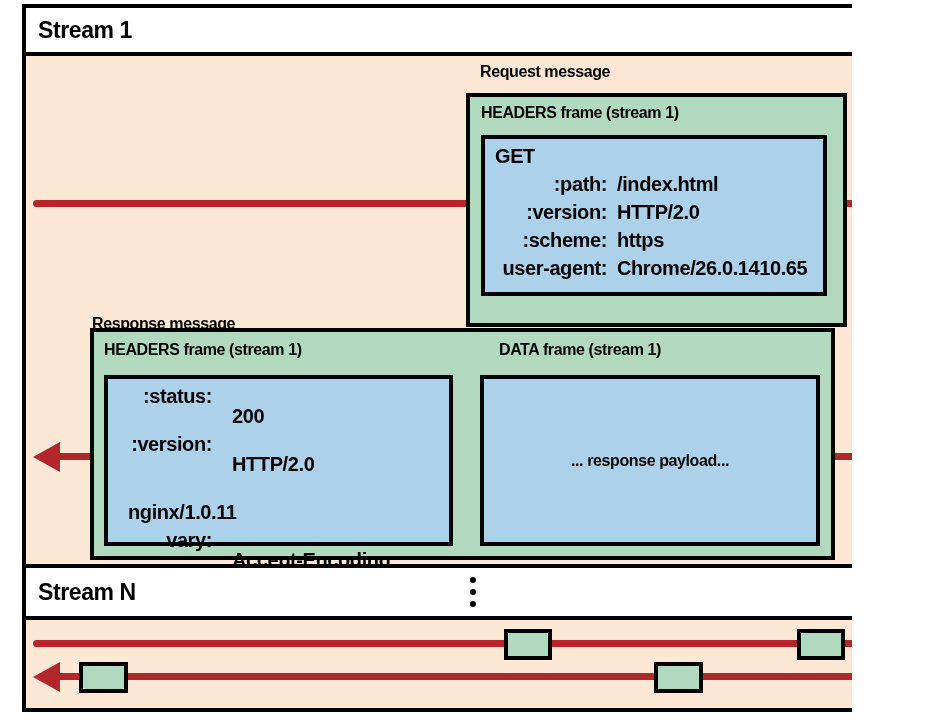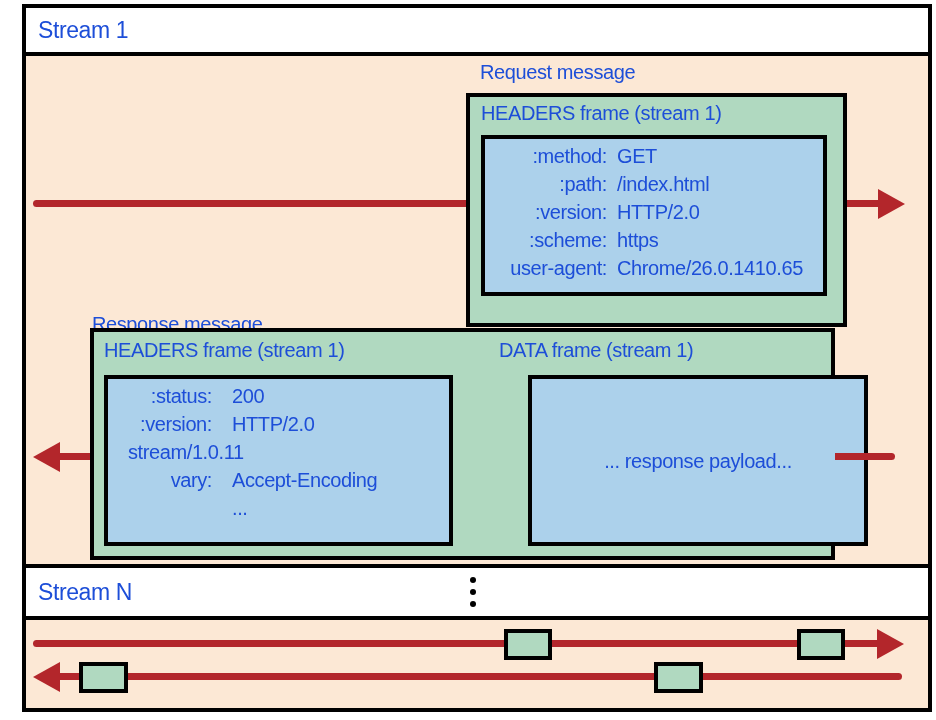--- a/index.html
+++ b/index.html
@@ -1,49 +1,49 @@
 <!DOCTYPE html>
 <html><head>
 <meta charset="utf-8">
 <style>
   html,body{margin:0;padding:0;background:#ffffff;}
   .canvas{
-    position:relative;width:936px;height:720px;background:#ffffff;overflow:hidden;
-    font-family:"Liberation Sans", sans-serif;font-weight:400;color:#1d4ed8;
+    position:relative;width:852px;height:720px;background:#ffffff;overflow:hidden;
+    font-family:"Liberation Sans", sans-serif;font-weight:700;color:#000000;
     letter-spacing:-0.4px;
   }
   .abs{position:absolute;box-sizing:border-box;}
   .bordered{border:4px solid #000;}
   .white-box{background:#ffffff;}
   .peach-box{background:#fce8d5;}
   .green-box{background:#b0d9c0;}
   .blue-box{background:#acd1eb;}
   .chip{background:#b0d9c0;border:4px solid #000;}
   .lane-label{font-size:23px;padding-left:12px;}
   .lane-label span{display:block;line-height:44px;}
   .lane-label.tall span{line-height:48px;}
-  .t20{font-size:20px;line-height:24px;white-space:nowrap;}
+  .t20{font-size:16px;line-height:24px;white-space:nowrap;}
   .hline{position:absolute;height:7px;background:#b3262b;}
   .cap-l{border-radius:4px 0 0 4px;}
   .cap-r{border-radius:0 4px 4px 0;}
   .ah-r{position:absolute;width:0;height:0;
     border-top:15px solid transparent;border-bottom:15px solid transparent;
     border-left:27px solid #b3262b;}
   .ah-l{position:absolute;width:0;height:0;
     border-top:15px solid transparent;border-bottom:15px solid transparent;
     border-right:27px solid #b3262b;}
   .kv{position:absolute;font-size:20px;line-height:28px;}
   .kv-row{display:flex;}
   .kv-key{text-align:right;white-space:nowrap;}
   .kv-val{white-space:nowrap;}
   .kv-req .kv-key{width:122px;}
   .kv-req .kv-val{padding-left:10px;}
   .kv-resp .kv-key{width:104px;text-align:right;}
-  .kv-resp .kv-val{padding-left:20px;}
-  .payload-box{display:flex;align-items:center;justify-content:center;margin-left:48px;}
+  .kv-resp .kv-val{padding-left:20px;margin-top:20px;}
+  .payload-box{display:flex;align-items:center;justify-content:center;}
   .vdots{position:absolute;display:flex;flex-direction:column;gap:6px;}
   .vdots i{width:6px;height:6px;background:#000;border-radius:50%;}
 </style>
 </head>
 <body>
 
 <div class="canvas">
 
   <div class="abs bordered white-box lane-label" style="left:22px;top:4px;width:910px;height:52px;">
     <span>Stream 1</span>
@@ -54,21 +54,20 @@
   <div class="hline cap-l" style="left:33px;top:200px;width:433px;"></div>
   <div class="hline" style="left:845px;top:200px;width:36px;"></div>
   <div class="ah-r" style="left:878px;top:189px;"></div>
 
   <div class="abs t20" style="left:480px;top:60px;">Request message</div>
   <div class="abs bordered green-box" style="left:466px;top:93px;width:381px;height:234px;"></div>
   <div class="abs t20" style="left:481px;top:101px;">HEADERS frame (stream 1)</div>
   <div class="abs bordered blue-box" style="left:481px;top:135px;width:346px;height:161px;"></div>
   <div class="kv kv-req" style="left:485px;top:142px;width:338px;">
     <div class="kv-row">
-      <span class="kv-key">:method:</span>
       <span class="kv-val">GET</span>
     </div>
     <div class="kv-row">
       <span class="kv-key">:path:</span>
       <span class="kv-val">/index.html</span>
     </div>
     <div class="kv-row">
       <span class="kv-key">:version:</span>
       <span class="kv-val">HTTP/2.0</span>
     </div>
@@ -90,21 +89,21 @@
   <div class="kv kv-resp" style="left:108px;top:382px;width:341px;">
     <div class="kv-row">
       <span class="kv-key">:status:</span>
       <span class="kv-val">200</span>
     </div>
     <div class="kv-row">
       <span class="kv-key">:version:</span>
       <span class="kv-val">HTTP/2.0</span>
     </div>
     <div class="kv-row">
-      <span class="kv-val">stream/1.0.11</span>
+      <span class="kv-val">nginx/1.0.11</span>
     </div>
     <div class="kv-row">
       <span class="kv-key">vary:</span>
       <span class="kv-val">Accept-Encoding</span>
     </div>
     <div class="kv-row">
       <span class="kv-key"></span>
       <span class="kv-val">...</span>
     </div>
   </div>

